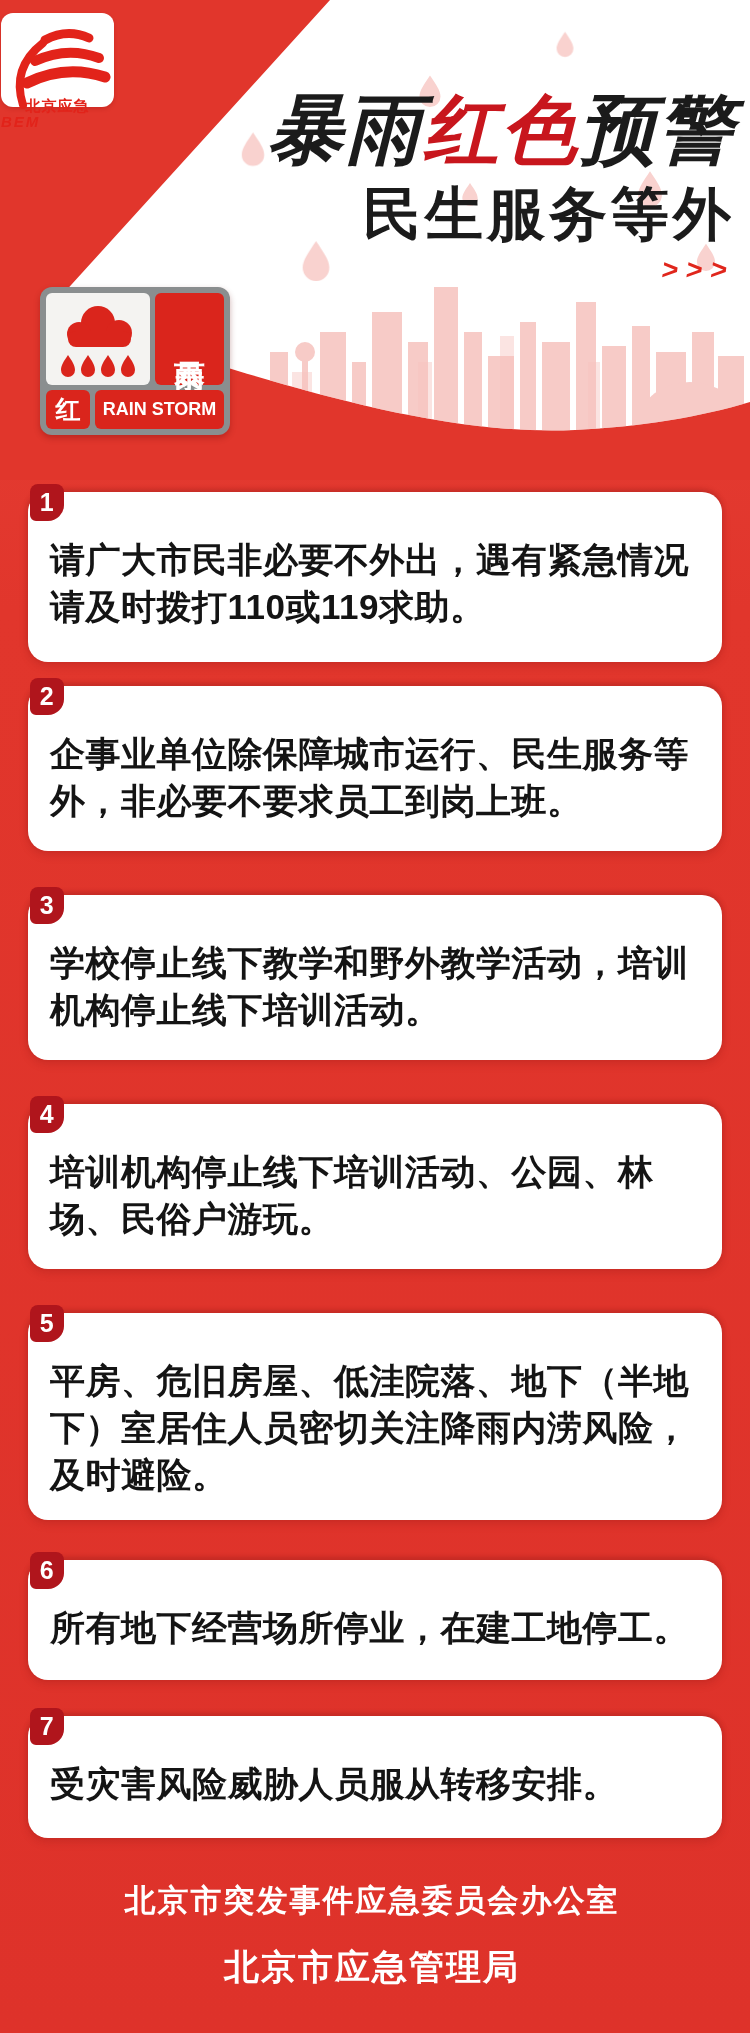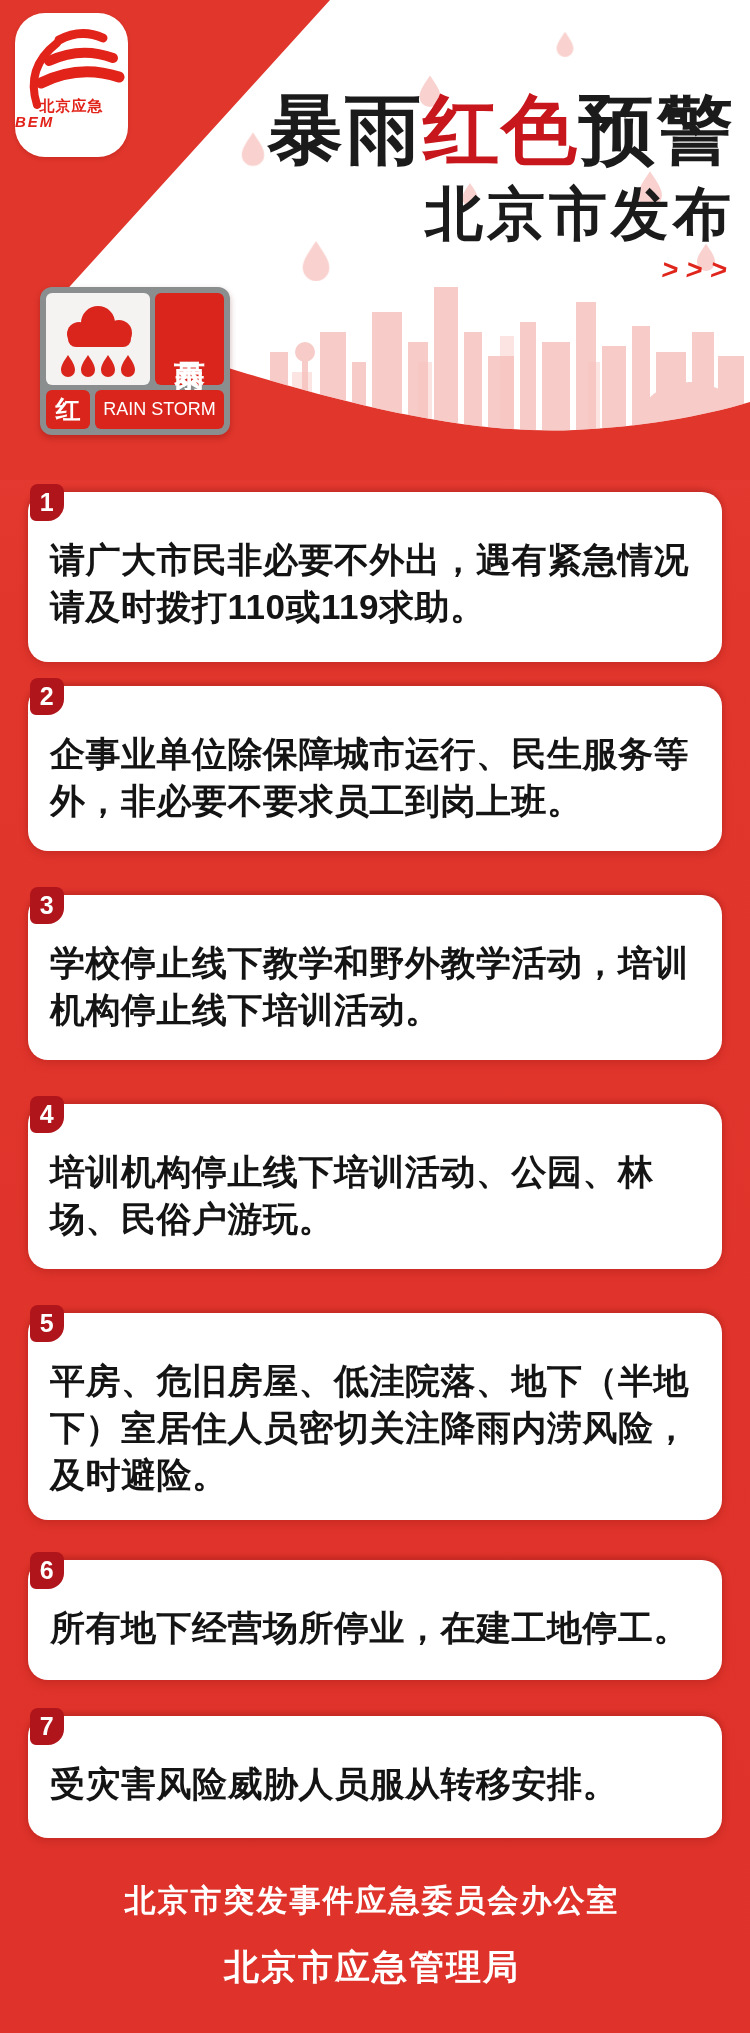--- a/index.html
+++ b/index.html
@@ -3,49 +3,49 @@
 <meta charset="utf-8">
 <style>
   html,body{margin:0;padding:0;}
   body{font-family:"Liberation Sans","DejaVu Sans",sans-serif;}
   .page{position:relative;width:750px;height:2033px;overflow:hidden;
         background:linear-gradient(180deg,#e8423a 0%,#e1362c 30%,#de322a 100%);}
   
   .header-art{position:absolute;left:0;top:0;display:block;}
   .publisher{position:absolute;left:142px;top:34px;color:#ffffff;
              font-size:36px;font-weight:bold;letter-spacing:3px;}
-  .logo{position:absolute;left:15px;top:13px;width:113px;height:144px;
-        background:#ffffff;border-radius:30px;box-shadow:0 2px 4px rgba(120,0,0,.2);}
+  .logo{position:absolute;left:1px;top:13px;width:113px;height:94px;
+        background:#ffffff;border-radius:12px;box-shadow:0 2px 4px rgba(120,0,0,.2);}
   .logo svg{position:absolute;left:0;top:0;}
   .logo-cn{position:absolute;left:0;right:0;top:84px;text-align:center;
            color:#e2231a;font-size:15px;font-weight:bold;letter-spacing:1px;}
   .logo-en{position:absolute;left:0;right:0;top:100px;text-align:left;
            color:#e2231a;font-size:15px;font-weight:bold;font-style:italic;letter-spacing:2px;}
   
   .title-block{position:absolute;right:15px;top:88px;text-align:right;}
   .title-line{font-size:76px;font-weight:900;letter-spacing:2px;color:#1b1b1b;
-              line-height:84px;white-space:nowrap;}
+              line-height:84px;white-space:nowrap;font-style:italic;}
   .title-line .hl{color:#c8161d;}
   .subtitle{font-size:58px;font-weight:900;letter-spacing:4px;color:#1b1b1b;
             line-height:64px;margin-top:10px;white-space:nowrap;}
   .arrows{margin-top:8px;color:#e0261c;font-size:28px;font-weight:bold;
           letter-spacing:8px;transform:skewX(-8deg);}
   
   .sign{position:absolute;left:40px;top:287px;width:190px;height:148px;
         background:#8a8e8f;border-radius:12px;padding:6px;box-sizing:border-box;
         display:flex;flex-direction:column;gap:5px;box-shadow:0 3px 6px rgba(100,0,0,.3);}
   .sign-row-top{display:flex;gap:5px;height:92px;}
   .sign-row-bottom{display:flex;gap:5px;flex:1;}
   .sign-cell{border-radius:6px;display:flex;align-items:center;justify-content:center;}
   .cell-cloud{width:104px;background:#f4f3f1;}
   .cell-name{flex:1;background:#da251c;}
   .sign-name{writing-mode:vertical-rl;text-orientation:upright;color:#ffffff;
              font-size:31px;font-weight:900;letter-spacing:3px;line-height:1;}
   .cell-level{width:44px;background:#da251c;color:#ffffff;font-size:25px;font-weight:900;}
-  .cell-en{flex:1;background:#da251c;color:#ffffff;font-size:18px;font-weight:normal;
+  .cell-en{flex:1;background:#da251c;color:#ffffff;font-size:18px;font-weight:bold;
            letter-spacing:0px;white-space:nowrap;}
   
   .cards{position:absolute;left:28px;top:492px;width:694px;display:flex;flex-direction:column;}
   .card{position:relative;background:#ffffff;border-radius:20px;box-sizing:border-box;
         padding:44px 24px 22px 22px;color:#141414;font-size:35px;font-weight:900;
         line-height:47px;letter-spacing:0.5px;
         box-shadow:0 -3px 5px rgba(130,20,20,.28),0 4px 8px rgba(130,20,20,.22);}
   .card-num{position:absolute;top:-8px;left:2px;width:34px;height:37px;background:#b0151c;
             color:#ffffff;font-size:25px;font-weight:bold;display:flex;align-items:center;
             justify-content:center;border-radius:8px 8px 16px 6px;}
@@ -123,21 +123,21 @@
     </svg>
     <div class="logo-cn">北京应急</div>
     <div class="logo-en">BEM</div>
   </div>
 
 
   <div class="title-block">
     <div class="title-line">
       <span>暴雨</span><span class="hl">红色</span><span>预警</span>
     </div>
-    <div class="subtitle">北京市发布</div>
+    <div class="subtitle">民生服务等外</div>
     <div class="arrows">&gt;&gt;&gt;</div>
   </div>
 
   <div class="sign">
     <div class="sign-row-top">
       <div class="sign-cell cell-cloud">
         <svg width="104" height="92" viewBox="0 0 104 92">
           <g fill="#da251c">
             <circle cx="52" cy="30" r="17"></circle>
             <circle cx="33" cy="41" r="12"></circle>

